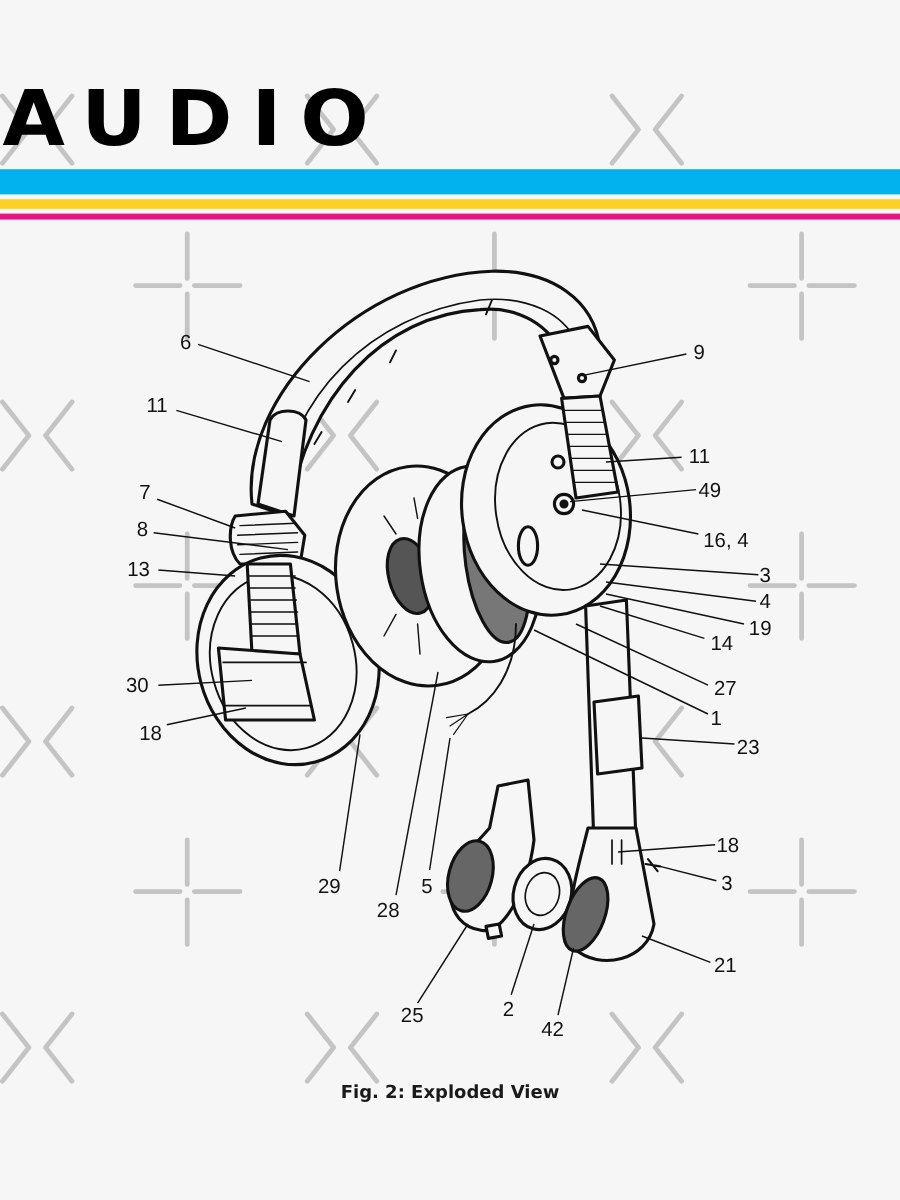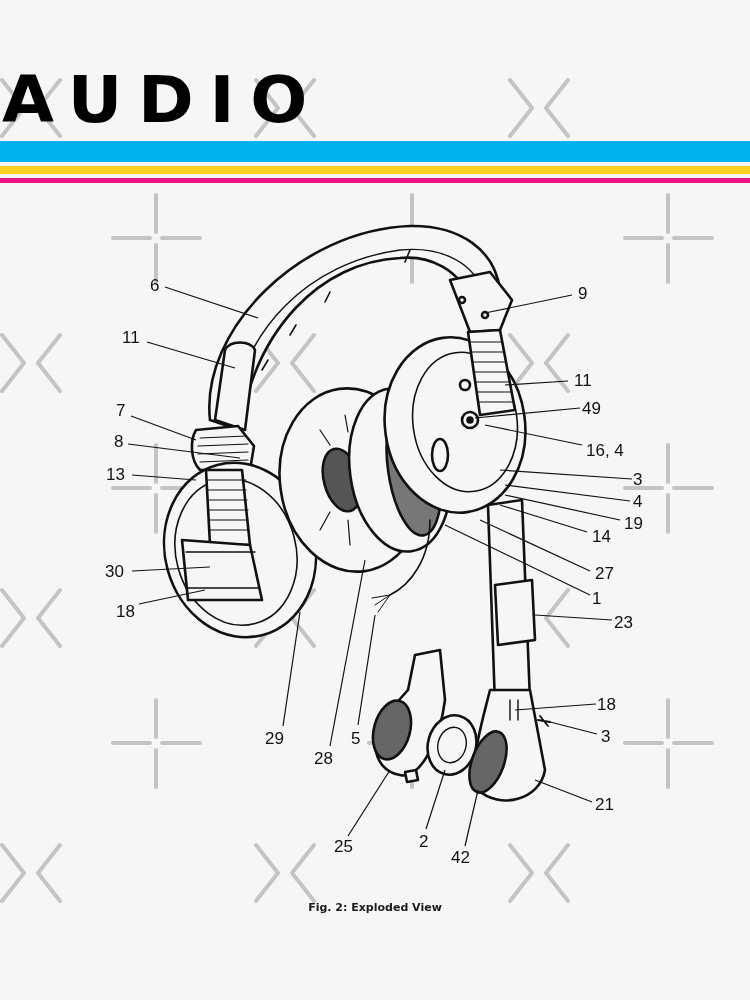--- a/index.html
+++ b/index.html
@@ -20,21 +20,21 @@
   .s-cyan { top: 141px; height: 21px; background: #02b2ef; }
   .s-yellow { top: 166px; height: 8px; background: #fdd023; }
   .s-magenta { top: 178px; height: 5px; background: #ea1386; }
   svg.layer { position: absolute; left: 0; top: 0; }
   .lbl {
     position: absolute; font-size: 17px; color: #111; line-height: 1;
     font-family: "Liberation Sans", sans-serif;
   }
   .caption {
     position: absolute; left: 0; width: 750px; top: 901px; text-align: center;
-    font-family: "DejaVu Sans", sans-serif; font-weight: 700; font-size: 11px;
+    font-family: "DejaVu Sans", sans-serif; font-weight: 700; font-size: 15px;
     color: #1a1a1a;
   }
 </style>
 </head>
 <body>
 
 <svg class="layer" width="750" height="1000">
   <g stroke="#c4c4c4" stroke-width="4" stroke-linecap="round" fill="none">
 
     <path d="M156 195 V232 M156 245 V282 M113 238 H150 M162 238 H200"></path>

